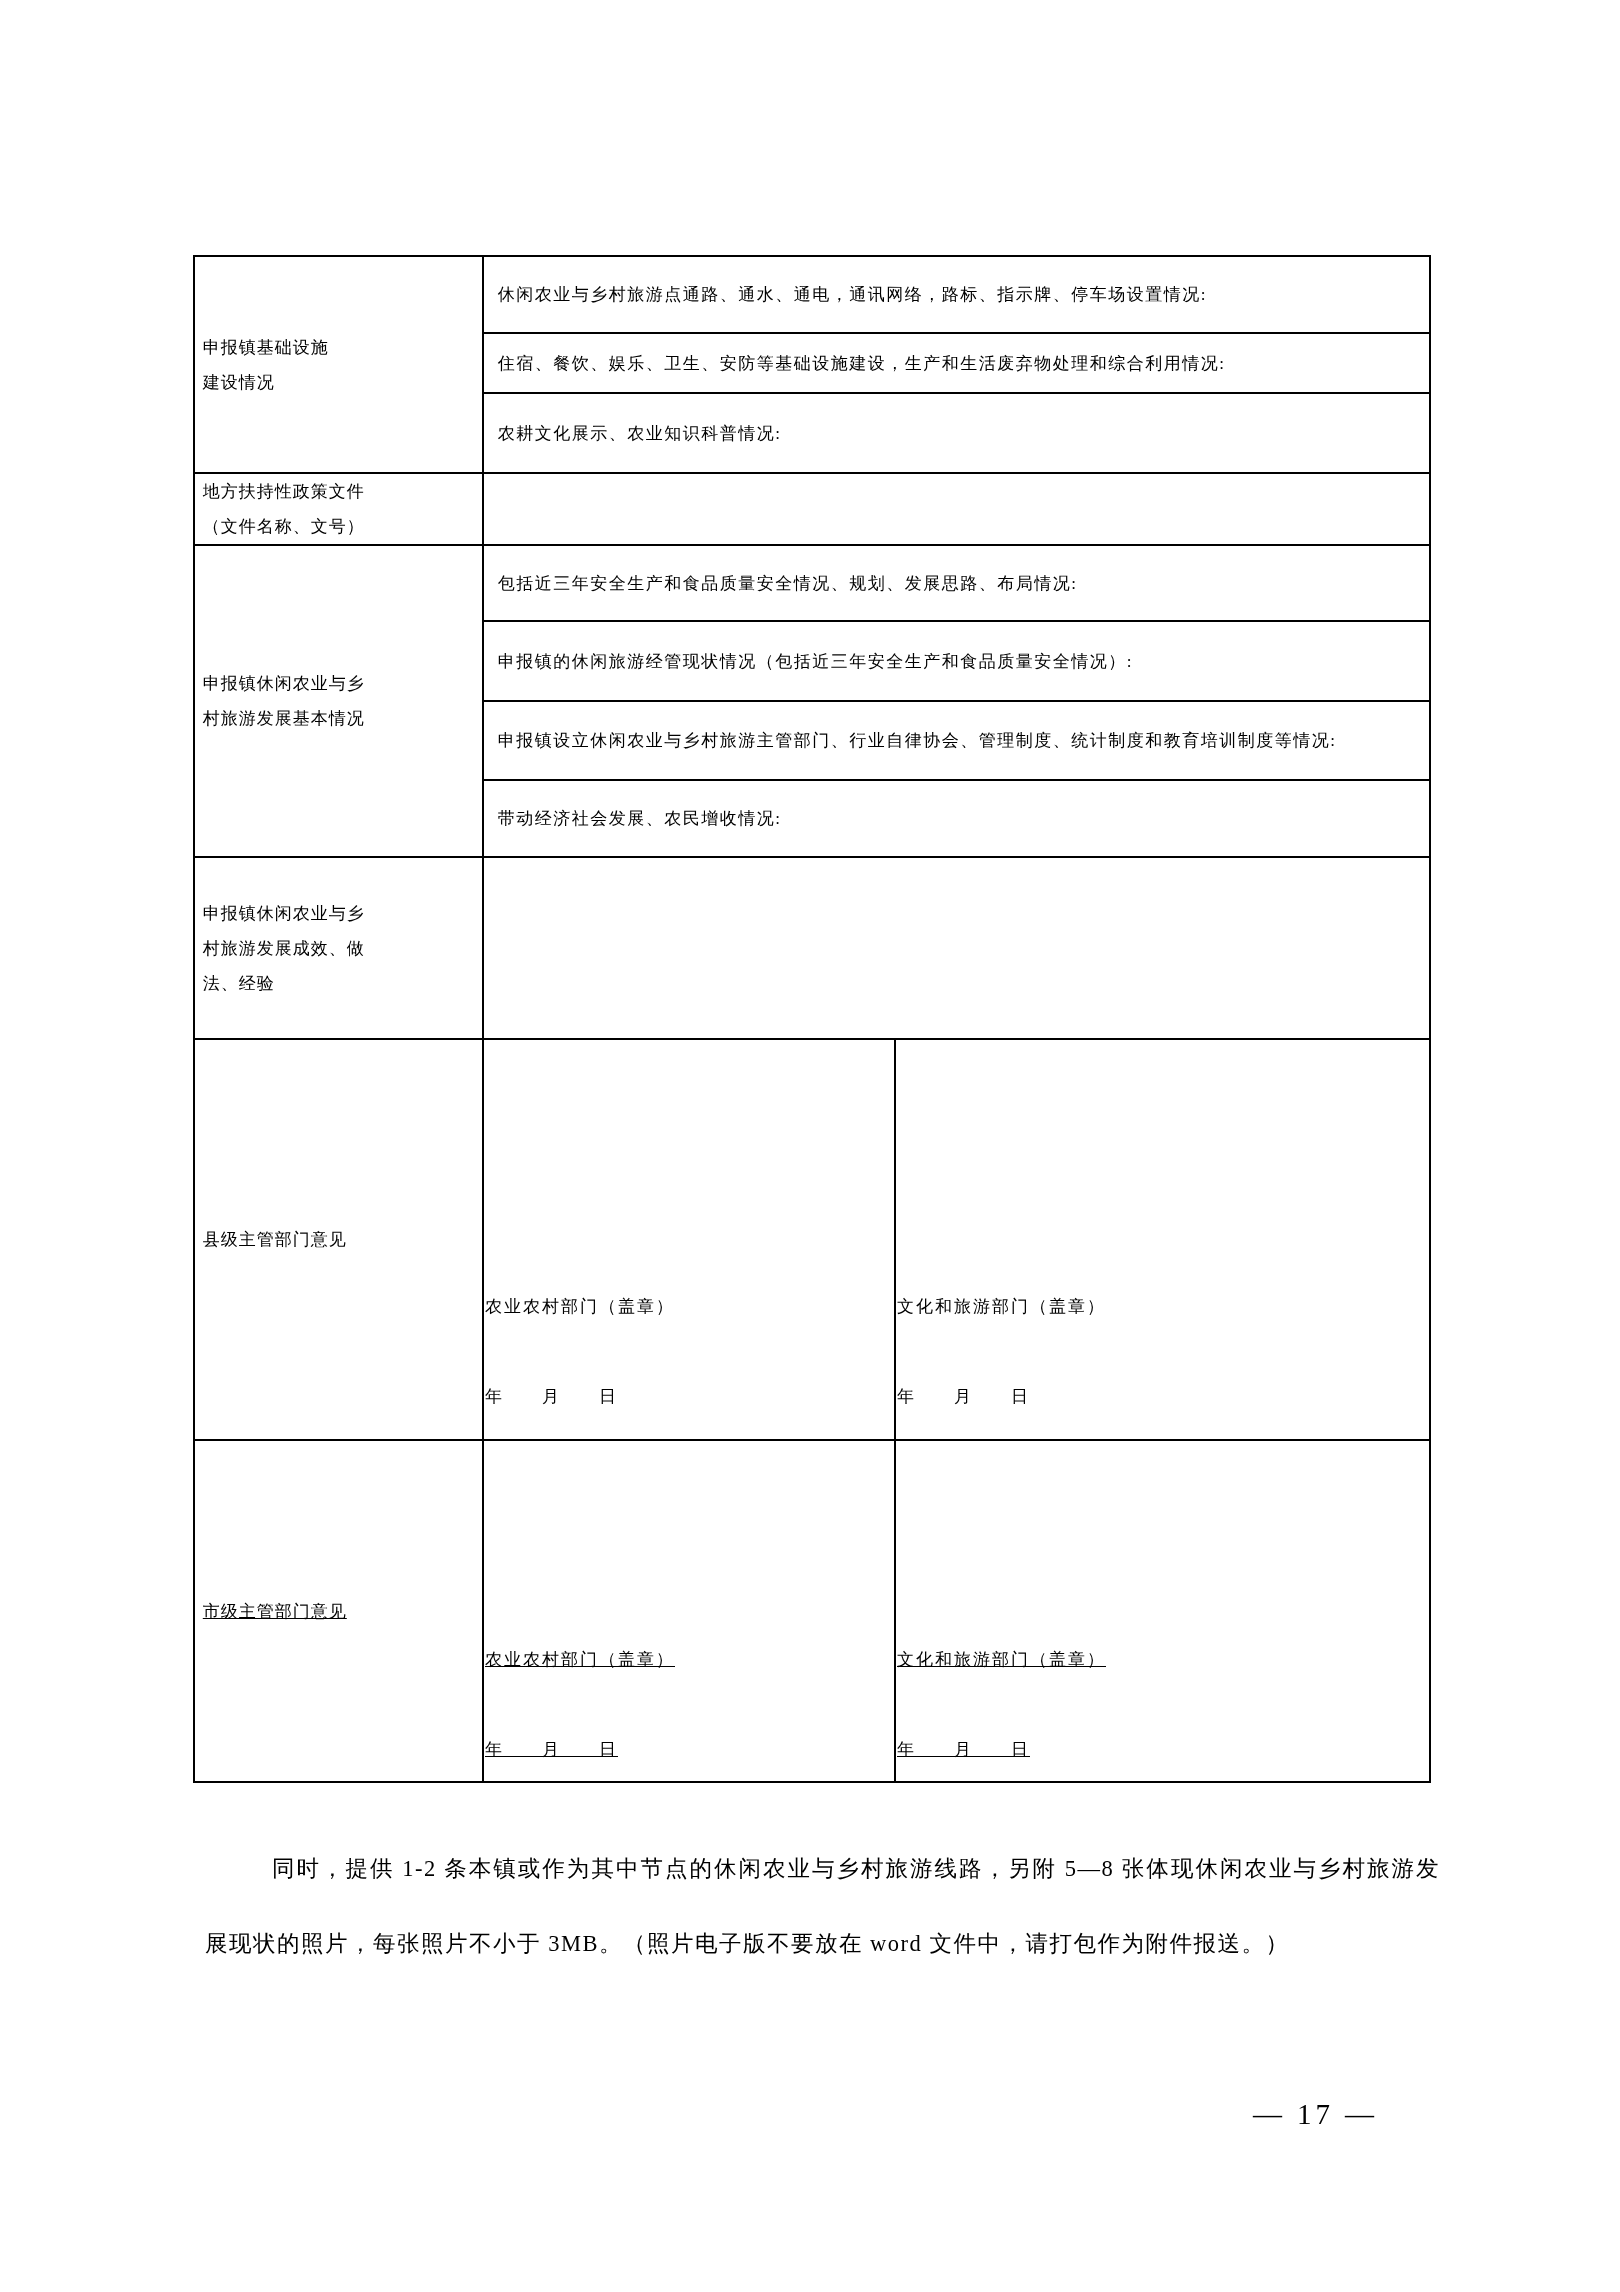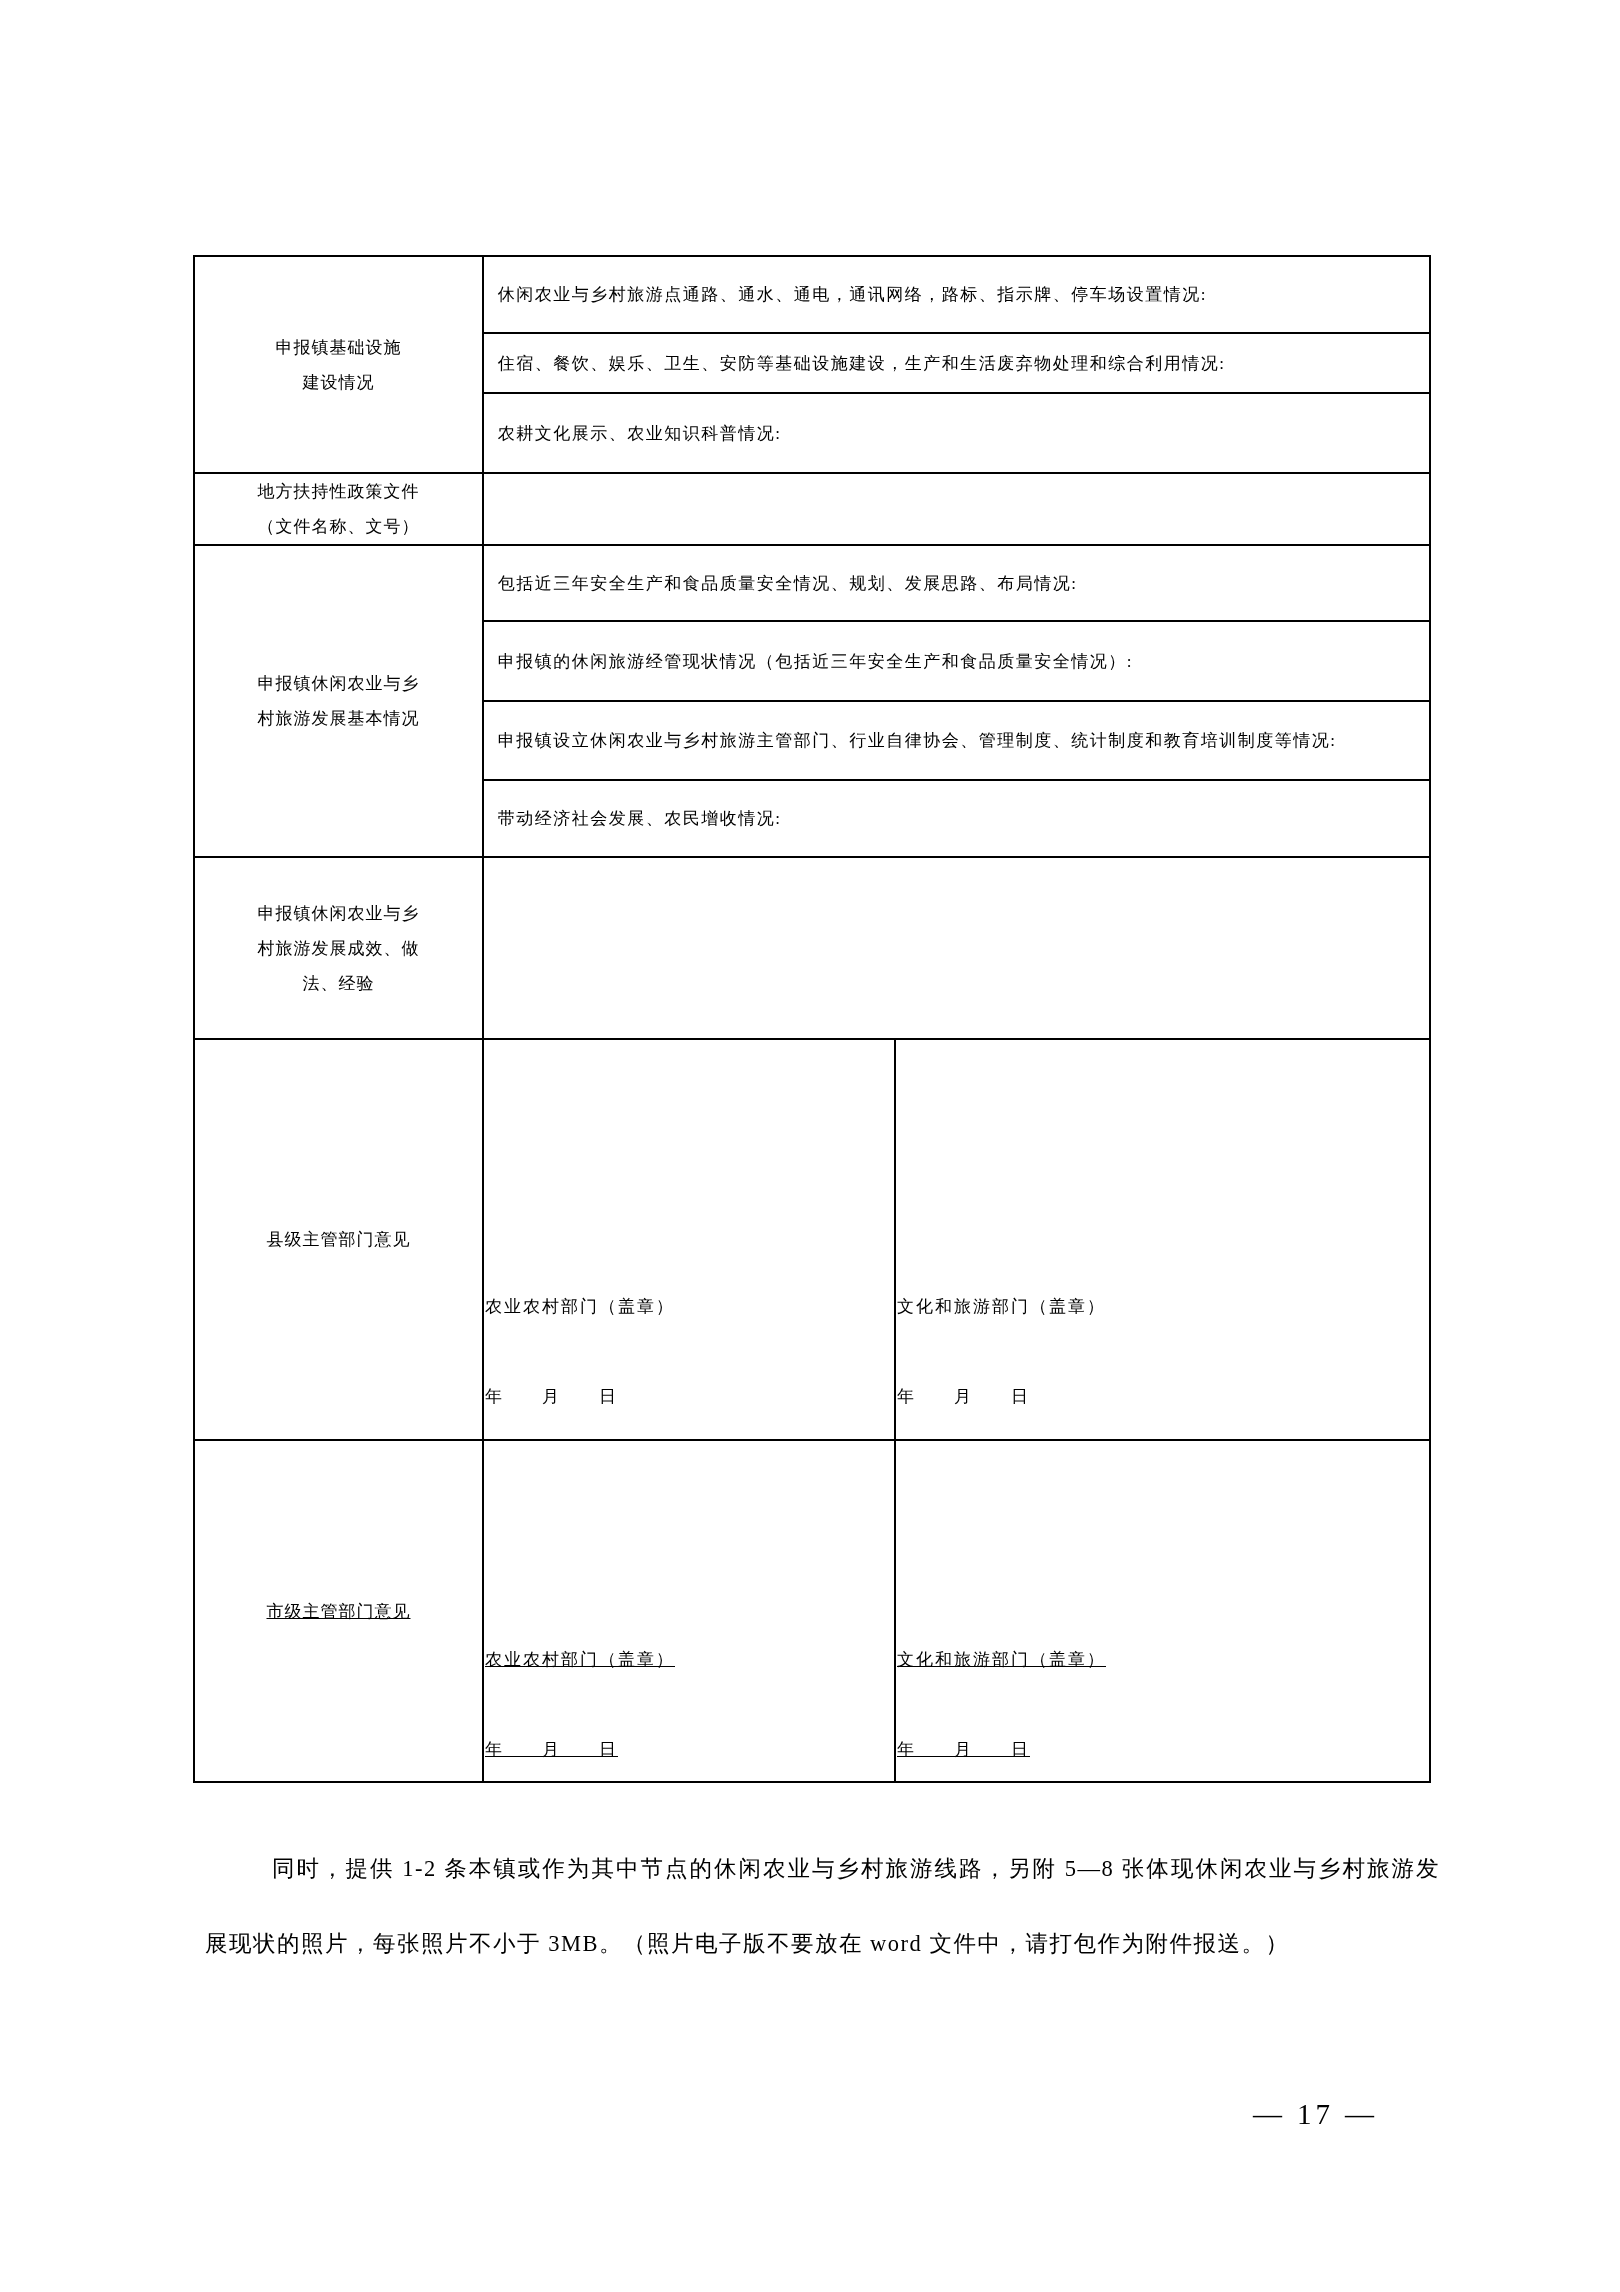--- a/index.html
+++ b/index.html
@@ -13,21 +13,21 @@
     border-collapse:collapse; table-layout:fixed; width:1236px;
     border:2px solid #000;
   }
   table.form-table td {
     border:2px solid #000;
     font-size:17px; line-height:35px; color:#000;
     overflow:hidden;
   }
   tr.last-row td { border-bottom:2.9px solid #000;text-decoration:underline; }
   td.label-cell {
-    text-align:center; white-space:pre-line; line-height:34px; padding:0 7.8px;
+    white-space:pre-line; line-height:34px; padding:0 7.8px;
     letter-spacing:1px;
   }
   td.content-cell {
     padding:2px 13.7px; text-align:justify; letter-spacing:1.5px; vertical-align:middle;
   }
   td.empty-cell { padding:0; }
   td.sig-cell { vertical-align:bottom; letter-spacing:2px; }
   td.sig-cell .stamp { margin-bottom:55px; }
   tr.row-county td.sig-cell { padding-bottom:25.5px; }
   tr.row-city  td.sig-cell { padding-bottom:13.7px; }

